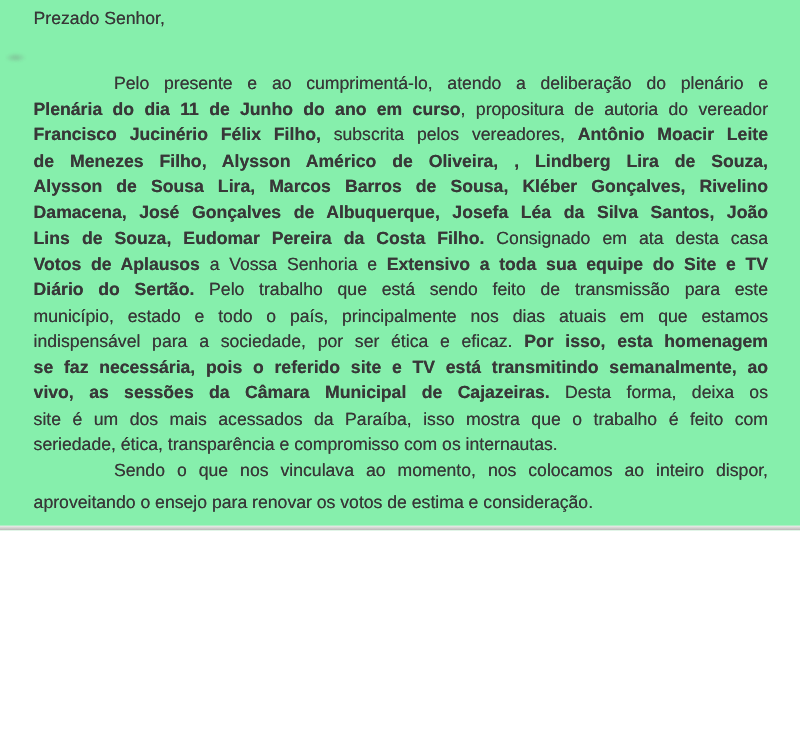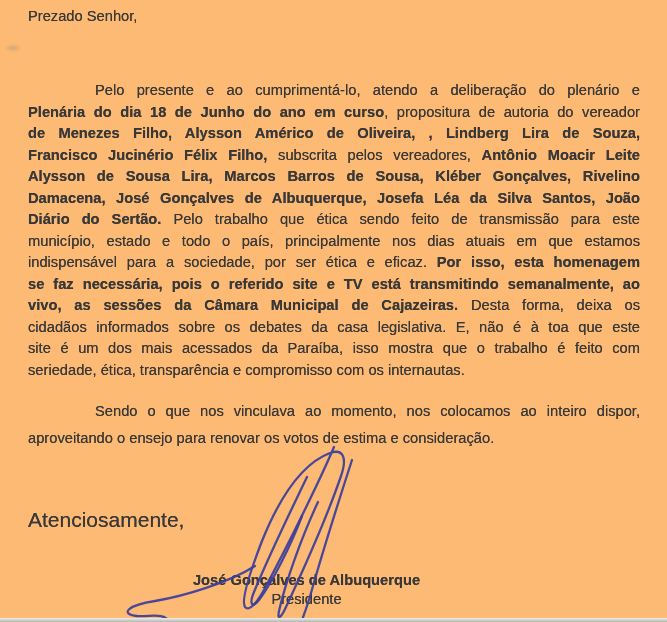--- a/index.html
+++ b/index.html
@@ -1,36 +1,36 @@
 <!DOCTYPE html>
 <html lang="pt" style="--ink: #3c3e9c; --text: #383838;"><head>
 <meta charset="utf-8">
 <style>
   :root { --ink:#3c3e9c; --text:#383838; }
   html,body { margin:0; padding:0; }
   body { background:#ffffff; }
   .page {
-    position:relative; width:667px; height:622px; overflow:hidden;
-    background:#fdba74;
+    position:relative; width:667px; height:442px; overflow:hidden;
+    background:#86efac;
     font-family:"Liberation Sans", sans-serif;
     color:var(--text);
   }
   .salutation {
     position:absolute; left:28px; top:6px;
     font-size:14.7px; line-height:21.5px;
     text-shadow:0 0 0.4px rgba(56,56,56,0.85);
   }
   .body-text {
     position:absolute; left:28px; top:60px; width:612px;
     font-size:14.7px; line-height:21.5px;
     text-shadow:0 0 0.4px rgba(56,56,56,0.85);
   }
   .line { text-align:justify; text-align-last:justify; height:21.5px; overflow:hidden; }
   .line.last { text-align-last:left; }
-  .line.indent { padding-left:67px;margin-top:20px; }
+  .line.indent { padding-left:67px; }
   .line.gap { margin-top:5px; }
   .b { font-weight:bold; }
   .closing {
     position:absolute; left:28px; top:509px;
     font-size:21px; line-height:21.5px;
     text-shadow:0 0 0.4px rgba(56,56,56,0.85);
   }
   .sigblock {
     position:absolute; left:28px; top:571px; width:557px;
     text-align:center;
@@ -60,31 +60,32 @@
 <body>
 
 <div class="page">
 
   <div class="smudge"></div>
 
   <div class="salutation">Prezado Senhor,</div>
 
   <div class="body-text" id="letter-body">
       <div class="line indent"><span>Pelo presente e ao cumprimentá-lo, atendo a deliberação do plenário e</span></div>
-      <div class="line"><span class="b">Plenária do dia 18 de Junho do ano em curso</span><span>, propositura de autoria do vereador</span></div>
+      <div class="line"><span class="b">Plenária do dia 11 de Junho do ano em curso</span><span>, propositura de autoria do vereador</span></div>
+      <div class="line"><span class="b">Francisco Jucinério Félix Filho,</span><span> subscrita pelos vereadores, </span><span class="b">Antônio Moacir Leite</span></div>
       <div class="line"><span class="b">de Menezes Filho, Alysson Américo de Oliveira, , Lindberg Lira de Souza,</span></div>
-      <div class="line"><span class="b">Francisco Jucinério Félix Filho,</span><span> subscrita pelos vereadores, </span><span class="b">Antônio Moacir Leite</span></div>
       <div class="line"><span class="b">Alysson de Sousa Lira, Marcos Barros de Sousa, Kléber Gonçalves, Rivelino</span></div>
       <div class="line"><span class="b">Damacena, José Gonçalves de Albuquerque, Josefa Léa da Silva Santos, João</span></div>
-      <div class="line"><span class="b">Diário do Sertão.</span><span> Pelo trabalho que ética sendo feito de transmissão para este</span></div>
+      <div class="line"><span class="b">Lins de Souza, Eudomar Pereira da Costa Filho.</span><span> Consignado em ata desta casa</span></div>
+      <div class="line"><span class="b">Votos de Aplausos</span><span> a Vossa Senhoria e </span><span class="b">Extensivo a toda sua equipe do Site e TV</span></div>
+      <div class="line"><span class="b">Diário do Sertão.</span><span> Pelo trabalho que está sendo feito de transmissão para este</span></div>
       <div class="line"><span>município, estado e todo o país, principalmente nos dias atuais em que estamos</span></div>
       <div class="line"><span>indispensável para a sociedade, por ser ética e eficaz. </span><span class="b">Por isso, esta homenagem</span></div>
       <div class="line"><span class="b">se faz necessária, pois o referido site e TV está transmitindo semanalmente, ao</span></div>
       <div class="line"><span class="b">vivo, as sessões da Câmara Municipal de Cajazeiras.</span><span> Desta forma, deixa os</span></div>
-      <div class="line"><span>cidadãos informados sobre os debates da casa legislativa. E, não é à toa que este</span></div>
       <div class="line"><span>site é um dos mais acessados da Paraíba, isso mostra que o trabalho é feito com</span></div>
       <div class="line last"><span>seriedade, ética, transparência e compromisso com os internautas.</span></div>
       <div class="line indent"><span>Sendo o que nos vinculava ao momento, nos colocamos ao inteiro dispor,</span></div>
       <div class="line last gap"><span>aproveitando o ensejo para renovar os votos de estima e consideração.</span></div>
     </div>
 
   <div class="closing">Atenciosamente,</div>
 
   <div class="sigblock">
     <div class="signer-name">José Gonçalves de Albuquerque</div>

